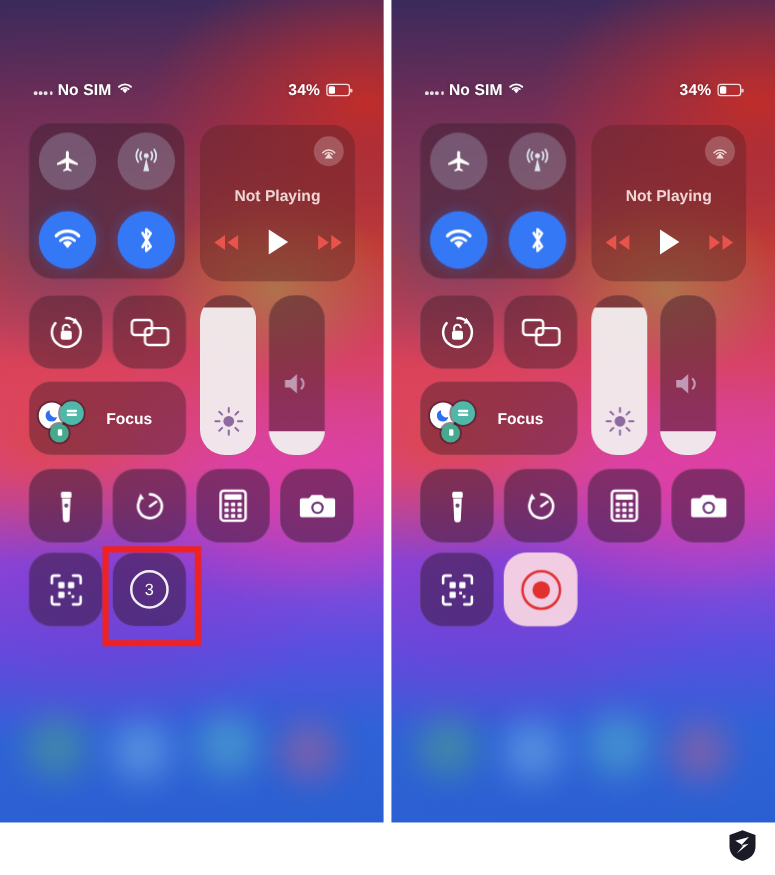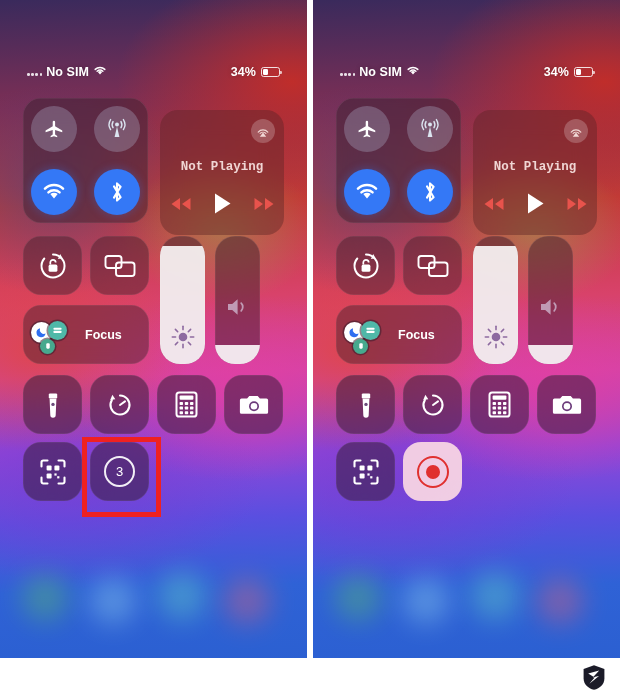--- a/index.html
+++ b/index.html
@@ -68,22 +68,22 @@
   .connect .grid{
     position:absolute;inset:0;display:grid;
     grid-template-columns:1fr 1fr;grid-template-rows:1fr 1fr;
     place-items:center;
   }
   .cbtn{width:46px;height:46px;border-radius:50%;display:flex;align-items:center;justify-content:center;}
   .cbtn.off{background:rgba(190,205,230,0.28);}
   .cbtn.on{background:#3478f6;box-shadow:0 0 10px rgba(52,120,246,.35);}
 
   
-  .media{left:160px;top:110px;width:124px;height:125px;
-         background:rgba(90,35,38,0.42);font-family:Liberation Mono, monospace;}
+  .media{left:160px;top:100px;width:124px;height:125px;
+         background:rgba(90,35,38,0.42);}
   .media .airplay{
     position:absolute;right:9px;top:9px;width:24px;height:24px;border-radius:50%;
     background:rgba(255,255,255,.22);display:flex;align-items:center;justify-content:center;
   }
   .media .np{
     position:absolute;left:0;right:0;top:50px;text-align:center;
     color:#f0d6d4;font-size:12.5px;font-weight:600;
   }
   .media .tr{
     position:absolute;left:0;right:0;top:82px;

